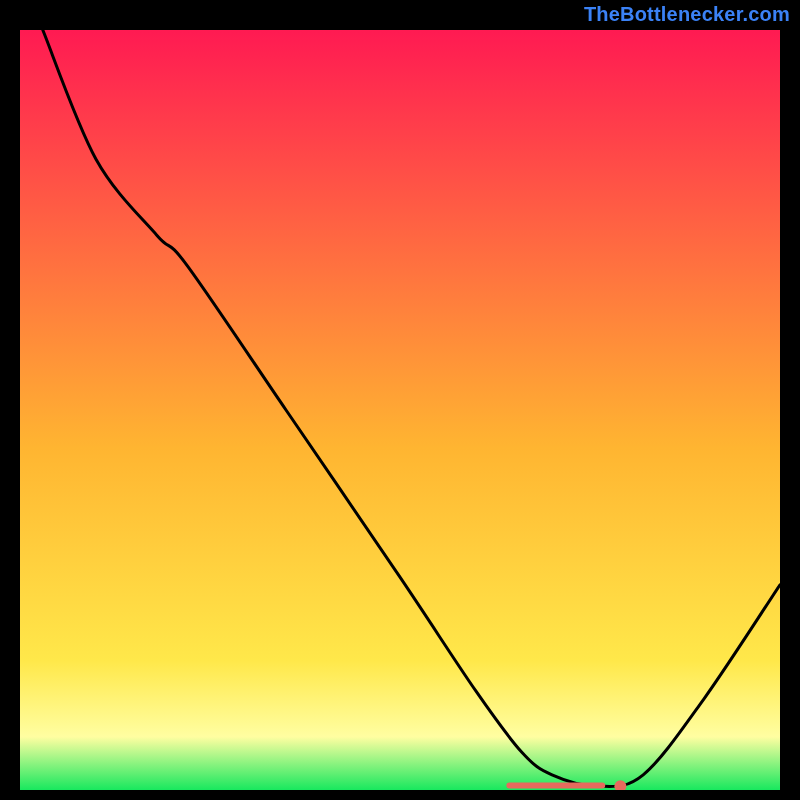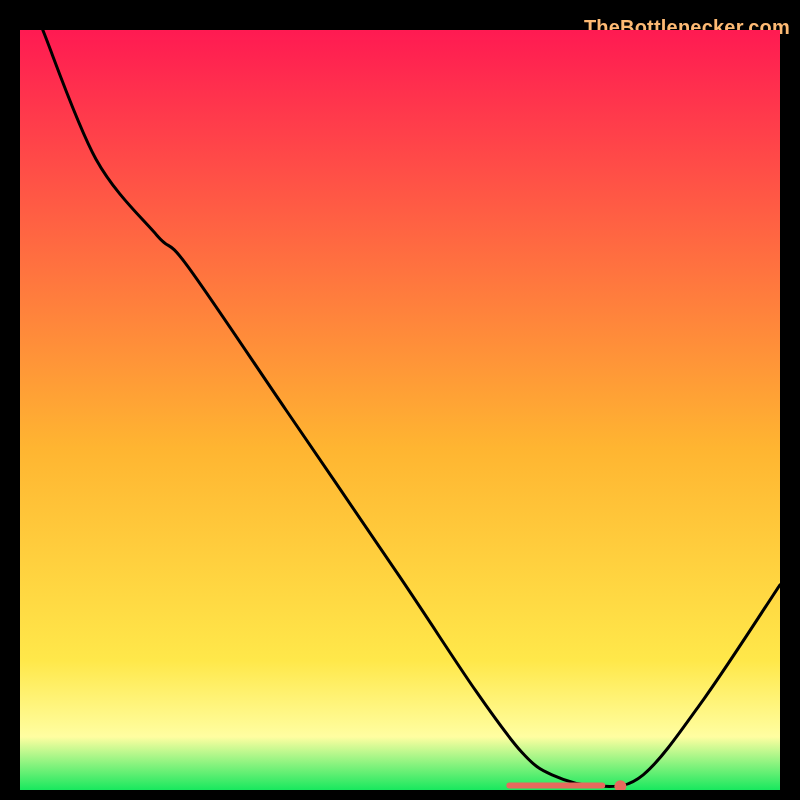--- a/index.html
+++ b/index.html
@@ -12,25 +12,25 @@
     font-family: Arial, Helvetica, sans-serif;
   }
   .stage {
     position: relative;
     width: 800px;
     height: 800px;
     background: #000;
   }
   .attribution {
     position: absolute;
-    top: 16px;
+    top: 3px;
     right: 10px;
     font-size: 20px;
     font-weight: 600;
-    color: #fdba74;
+    color: #3b82f6;
     letter-spacing: 0.2px;
   }
   .plot {
     position: absolute;
     left: 20px;
     top: 30px;
     width: 760px;
     height: 760px;
   }
   svg {

